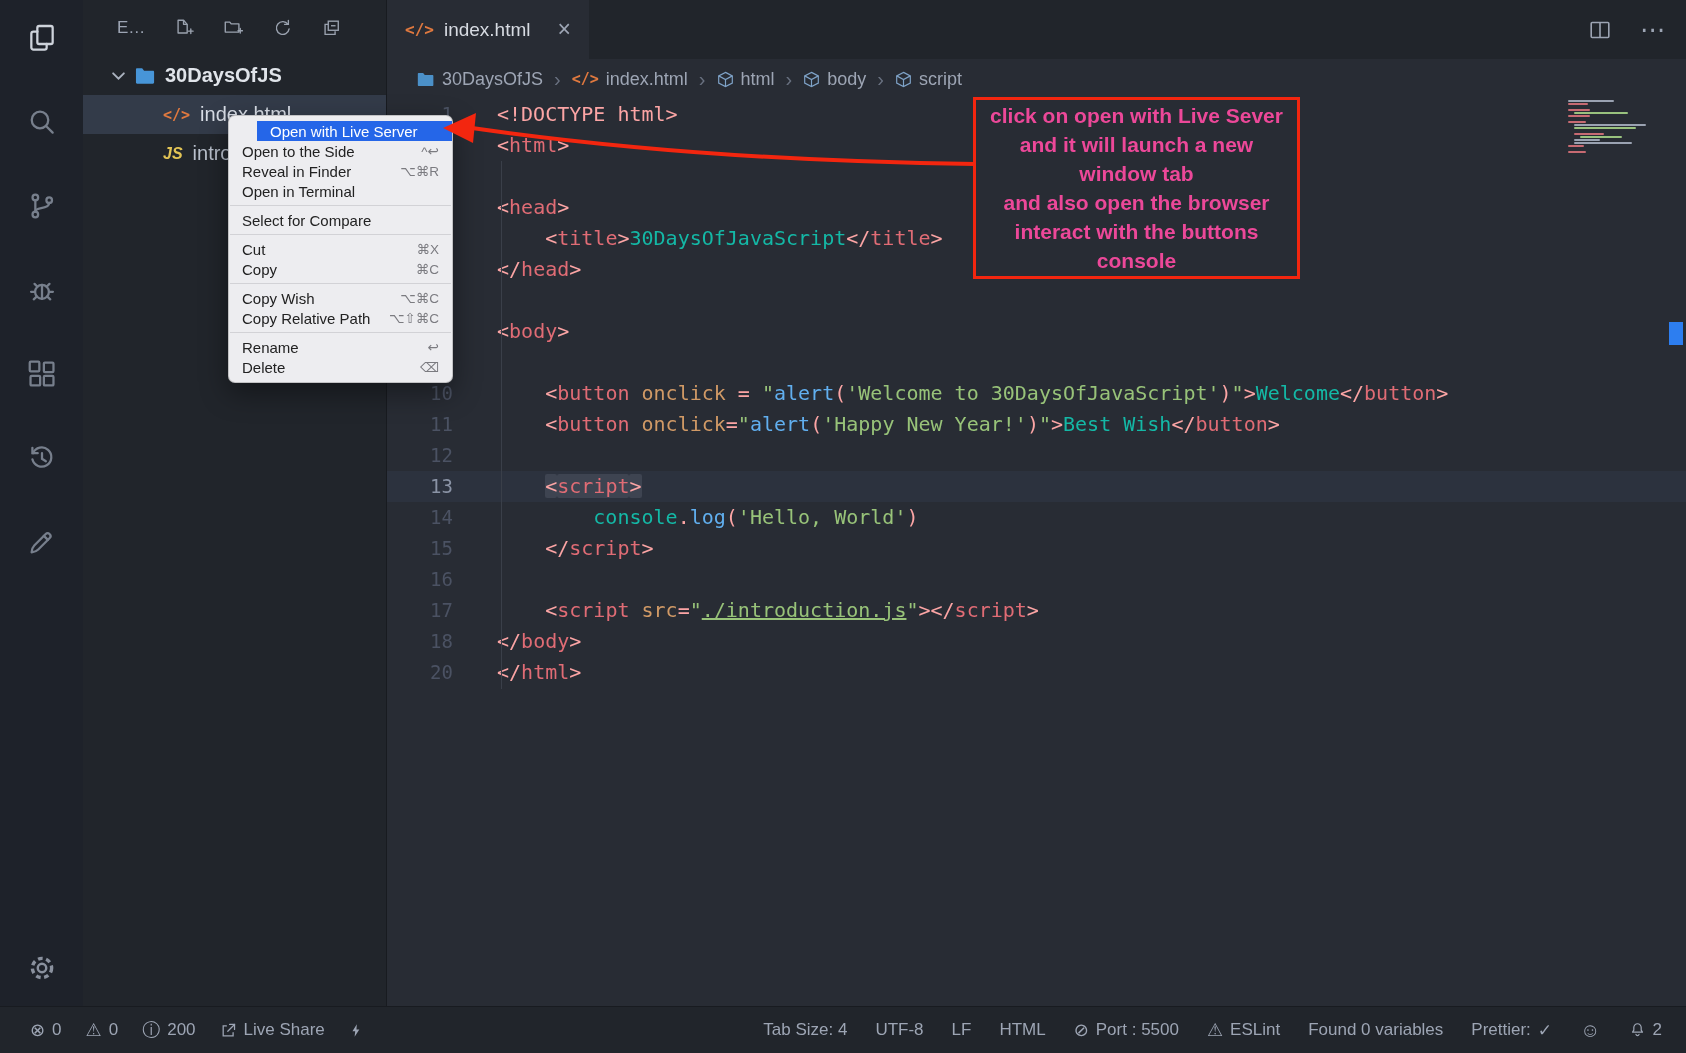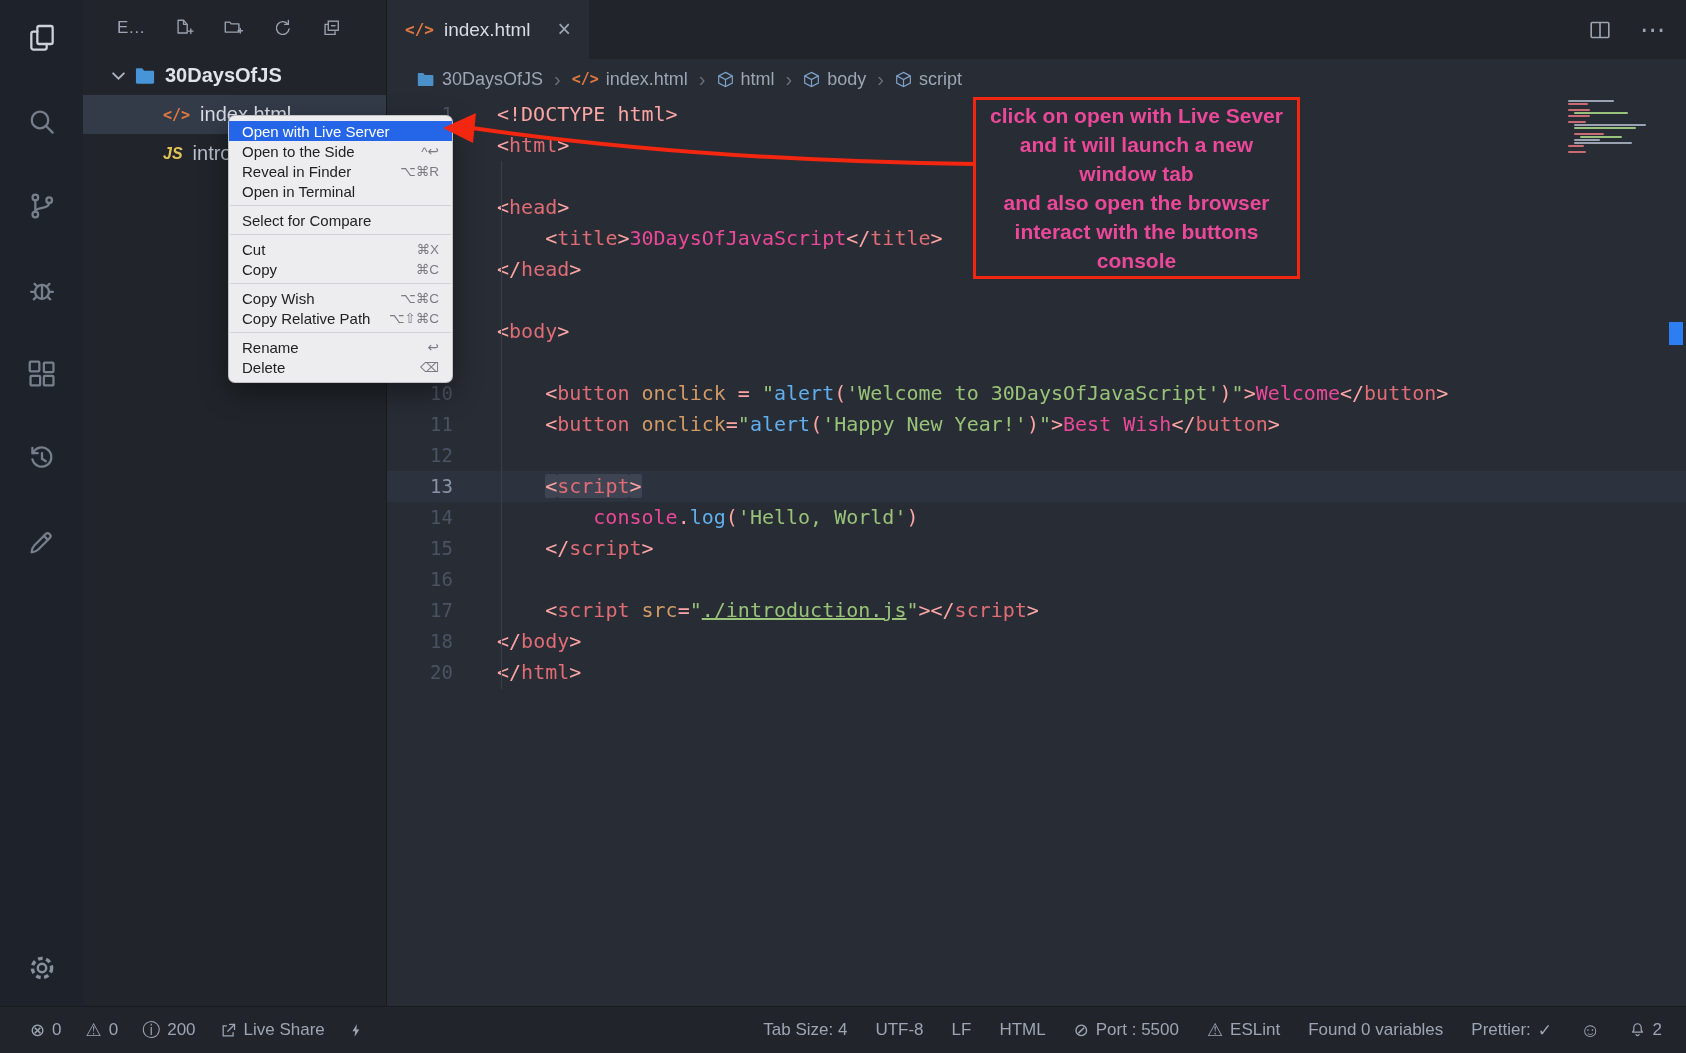--- a/index.html
+++ b/index.html
@@ -46,37 +46,37 @@
   .crumb { display:flex; align-items:center; gap:7px; }
   .crumb-sep { color:#697180; font-size:20px; margin:0 2px; }
 
   .code-area { position:absolute; top:99px; left:0; right:0; bottom:0; }
   .code-row { display:flex; height:31px; white-space:pre;
     font-family:"DejaVu Sans Mono",monospace; font-size:20px; line-height:31px; }
   .ln { flex:none; width:110px; padding-right:44px; text-align:right; color:#4b5263; font-size:19px; }
   .current { background:#2c323e; }
   .current .ln { color:#8a93a5; }
   .tk-p { color:#fca5a5; } .tk-t { color:#e06c75; } .tk-a { color:#d19a66; }
-  .tk-s { color:#98c379; } .tk-f { color:#61afef;margin-top:40px; } .tk-w { color:#ec4899;margin-top:7px; }
+  .tk-s { color:#98c379; } .tk-f { color:#61afef;margin-top:40px; } .tk-w { color:#14b8a6;margin-top:7px; }
   .tk-l { color:#98c379; text-decoration:underline; }
   .occ { background:#3e4451; border-radius:2px; }
   .indent-guide { position:absolute; left:114px; top:62px; width:1px; height:528px; background:#3a3f49; }
 
   
   .minimap { position:absolute; right:26px; top:100px; width:92px; z-index:1; }
   .mm-row { height:2px; margin-bottom:1px; border-radius:1px; }
   .overview-marker { position:absolute; right:3px; top:322px; width:14px; height:23px; background:#2d7ef0; z-index:2; }
 
   
   .context-menu { position:absolute; left:228px; top:115px; width:225px;
     background:#ededf0; border:1px solid rgba(0,0,0,.18); border-radius:7px; padding:5px 0;
     box-shadow:0 10px 28px rgba(0,0,0,.4); z-index:9; font-size:15px; color:#222; }
   .menu-item { height:20px; display:flex; align-items:center; justify-content:space-between; gap:12px; padding:0 13px; }
   .menu-shortcut { color:#7b7b80; font-size:13.5px; white-space:nowrap; }
-  .menu-item.highlighted { background:#2566e8; color:#fff; }
+  .menu-item.highlighted { background:#2566e8; color:#fff;margin-left:28px; }
   .menu-item.highlighted .menu-shortcut { color:#fff; }
   .menu-sep { height:1px; background:#d2d2d6; margin:4px 1px; }
 
   
   .annotation-box { position:absolute; left:973px; top:97px; width:327px; height:182px;
     border:3px solid #f3260f; z-index:5; display:flex; flex-direction:column; justify-content:center;
     align-items:center; color:#ec4899; font-size:21px; line-height:29px; text-align:center;font-weight:bold; }
   .arrow-svg { position:absolute; inset:0; width:1686px; height:1053px; z-index:10; pointer-events:none; }
 
   

